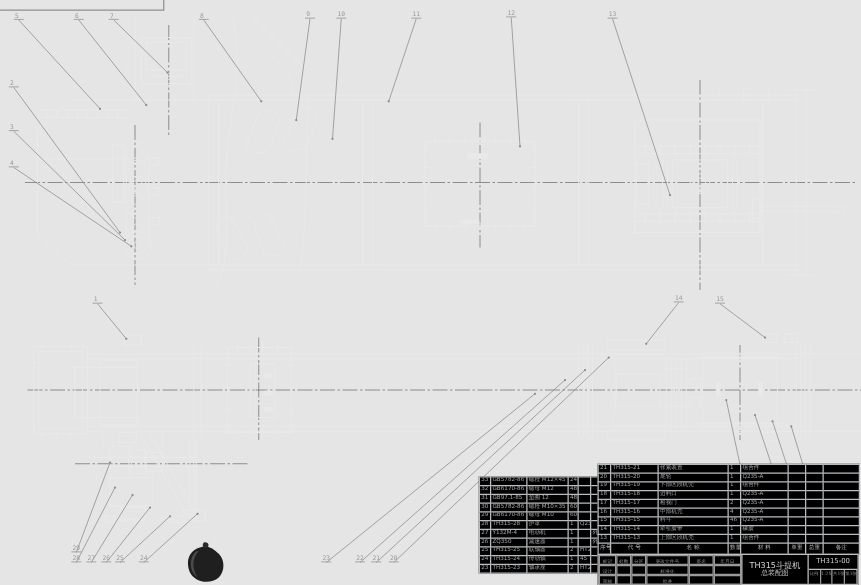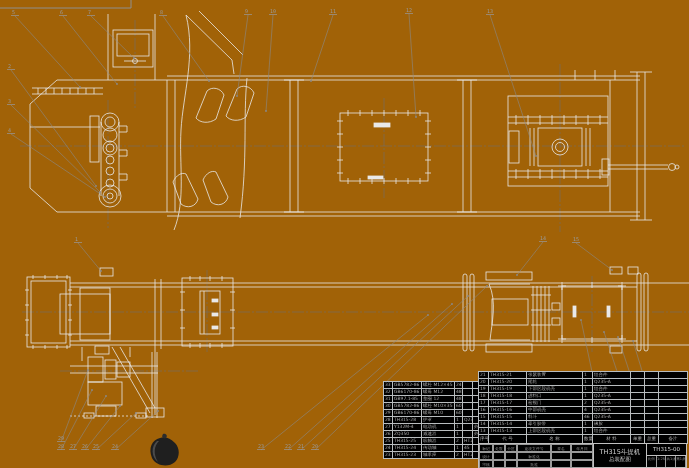--- a/index.html
+++ b/index.html
@@ -1,16 +1,16 @@
 <!DOCTYPE html>
 <html><head>
 <meta charset="utf-8">
 <style>
   html,body{margin:0;padding:0;background:#000;}
-  .canvas{position:relative;width:689px;height:468px;background:#a16207;overflow:hidden;
+  .canvas{position:relative;width:689px;height:468px;background:#e5e5e5;overflow:hidden;
           font-family:"DejaVu Sans",sans-serif;}
   svg{position:absolute;left:0;top:0;}
   
   .bom{position:absolute;border-collapse:collapse;table-layout:fixed;background:#000;}
   .bom td{border:1px solid #b9bdbf;color:#a6a6a6;font-size:4.5px;line-height:6px;height:6px;
           padding:0 1px;white-space:nowrap;overflow:hidden;font-family:"DejaVu Sans",sans-serif;}
   .bom .hdr td{color:#b5b5b5;text-align:center;height:8px;}
   #bomLeft{left:383px;top:381px;width:96px;}
   #bomRight{left:478px;top:371px;width:209px;}
   

